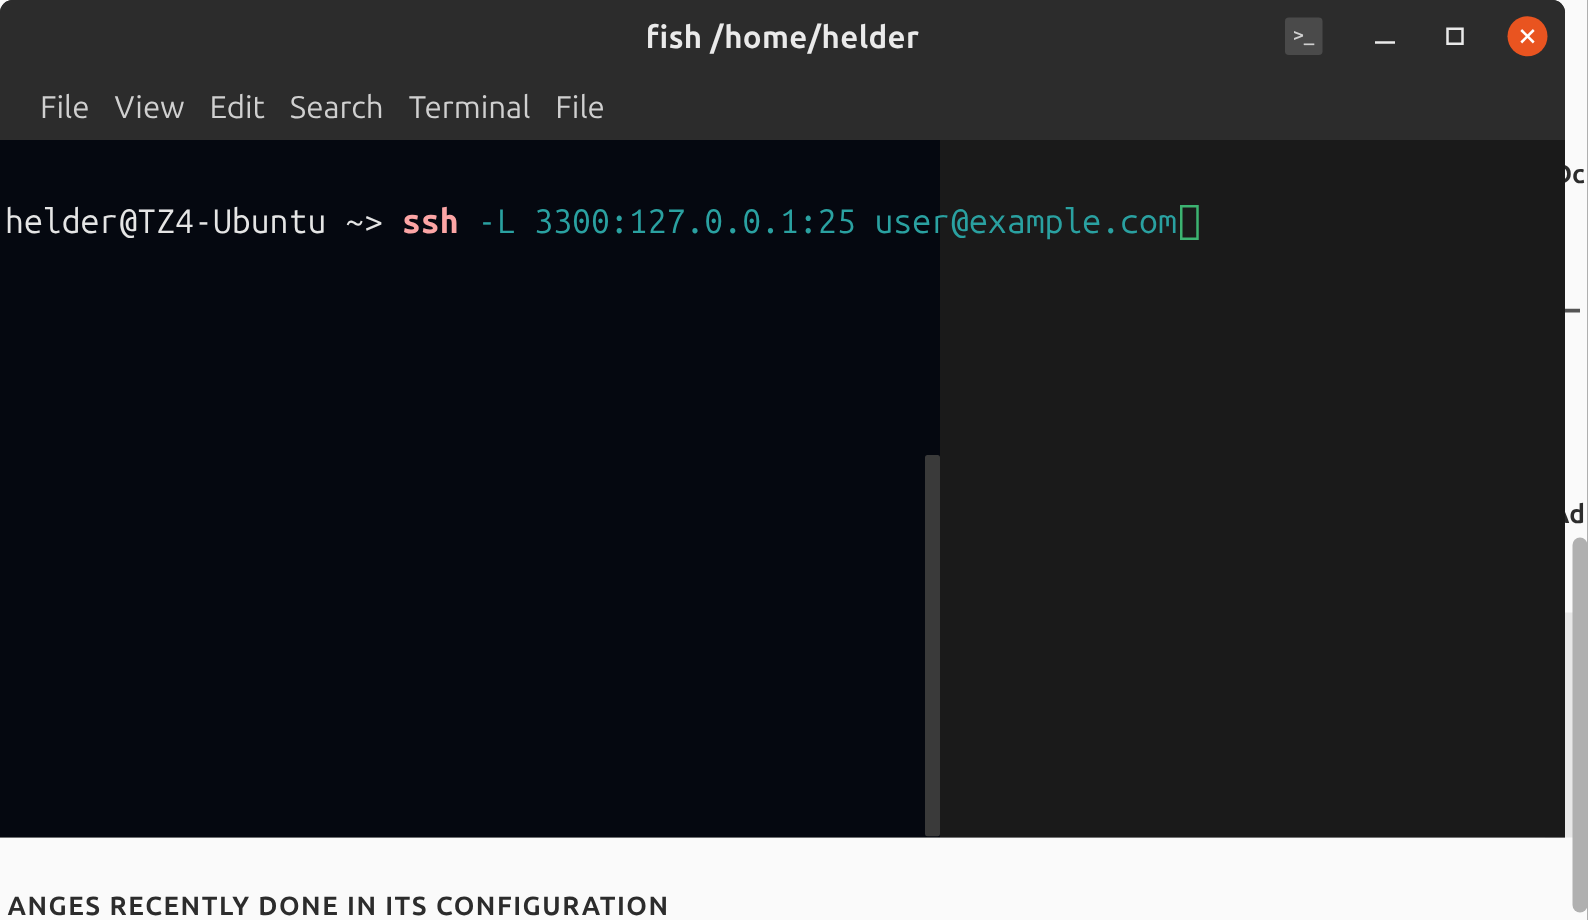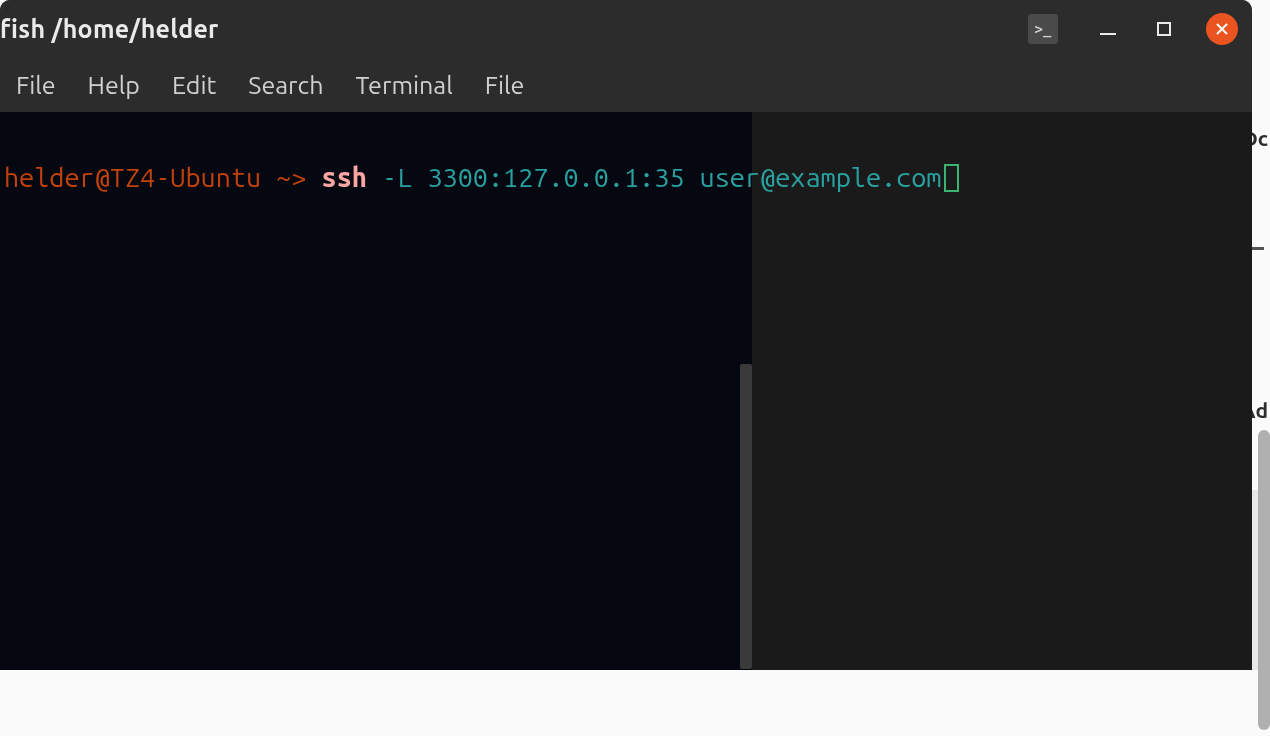--- a/index.html
+++ b/index.html
@@ -26,21 +26,21 @@
       background: #2c2c2c;
       border-radius: 10px 10px 0 0;
       overflow: hidden;
     }
     
     .titlebar {
       height: 58px;
       background: #2c2c2c;
       display: flex;
       align-items: center;
-      justify-content: flex-start;
+      justify-content: center;
       position: relative;
     }
     
     .titlebar-title {
       color: #eaeaea;
       font-size: 25px;
       font-weight: 600;
       letter-spacing: 0.3px;
     }
     
@@ -114,22 +114,22 @@
       font-size: 18px;
       font-weight: 300;
       line-height: 1;
     }
     
     .menubar {
       height: 54px;
       background: #2c2c2c;
       display: flex;
       align-items: center;
-      padding-left: 16px;
-      gap: 32px;
+      padding-left: 32px;
+      gap: 20px;
     }
     
     .menu-item {
       color: #d0d0d0;
       font-size: 25px;
       font-weight: 400;
       cursor: pointer;
     }
     
     .terminal-body {
@@ -160,21 +160,21 @@
       position: absolute;
       top: 364px;
       left: 740px;
       width: 12px;
       height: 305px;
       background: #3a3a3a;
       border-radius: 2px;
     }
     
     .prompt-user {
-      color: #c2410c;
+      color: #e5e5e5;
     }
     
     .prompt-cmd {
       color: #fca5a5;
       font-weight: bold;
     }
     
     .prompt-args {
       color: #2aa1a1;
     }
@@ -253,20 +253,21 @@
       width: 12px;
       height: 300px;
       background: #b0b0b0;
       border-radius: 6px;
     }
   </style>
 </head>
 <body>
 
 <div class="background-content">
+  <div class="bg-bottom-text">ANGES RECENTLY DONE IN ITS CONFIGURATION</div>
   <div class="bg-right-frag bg-right-1">Dc</div>
   <div class="bg-right-frag bg-right-2">Ad</div>
   <div class="bg-icon-frag"></div>
   <div class="bg-sidebar"></div>
   <div class="page-scrollbar"></div>
 </div>
 
 <div class="terminal-window">
 
   <div class="titlebar">
@@ -283,30 +284,30 @@
         <svg class="close-x" width="14" height="14" viewBox="0 0 14 14">
           <line x1="2" y1="2" x2="12" y2="12" stroke="#fff" stroke-width="2"></line>
           <line x1="12" y1="2" x2="2" y2="12" stroke="#fff" stroke-width="2"></line>
         </svg>
       </div>
     </div>
   </div>
 
   <div class="menubar">
     <div class="menu-item">File</div>
-    <div class="menu-item">Help</div>
+    <div class="menu-item">View</div>
     <div class="menu-item">Edit</div>
     <div class="menu-item">Search</div>
     <div class="menu-item">Terminal</div>
     <div class="menu-item">File</div>
   </div>
 
   <div class="terminal-right-bg"></div>
 
   <div class="terminal-body">
     <div class="terminal-content">
-      <span class="prompt-user">helder@TZ4-Ubuntu</span><span class="prompt-user"> </span><span class="prompt-user">~</span><span class="prompt-user"><span>&gt;</span> </span><span class="prompt-cmd">ssh</span><span class="prompt-args"> </span><span class="prompt-args">-L 3300:127.0.0.1:35 user@example.com</span><span class="cursor-block"></span>
+      <span class="prompt-user">helder@TZ4-Ubuntu</span><span class="prompt-user"> </span><span class="prompt-user">~</span><span class="prompt-user"><span>&gt;</span> </span><span class="prompt-cmd">ssh</span><span class="prompt-args"> </span><span class="prompt-args">-L 3300:127.0.0.1:25 user@example.com</span><span class="cursor-block"></span>
     </div>
   </div>
 
   <div class="terminal-scrollbar"></div>
 
 </div>
 
 </body></html>

